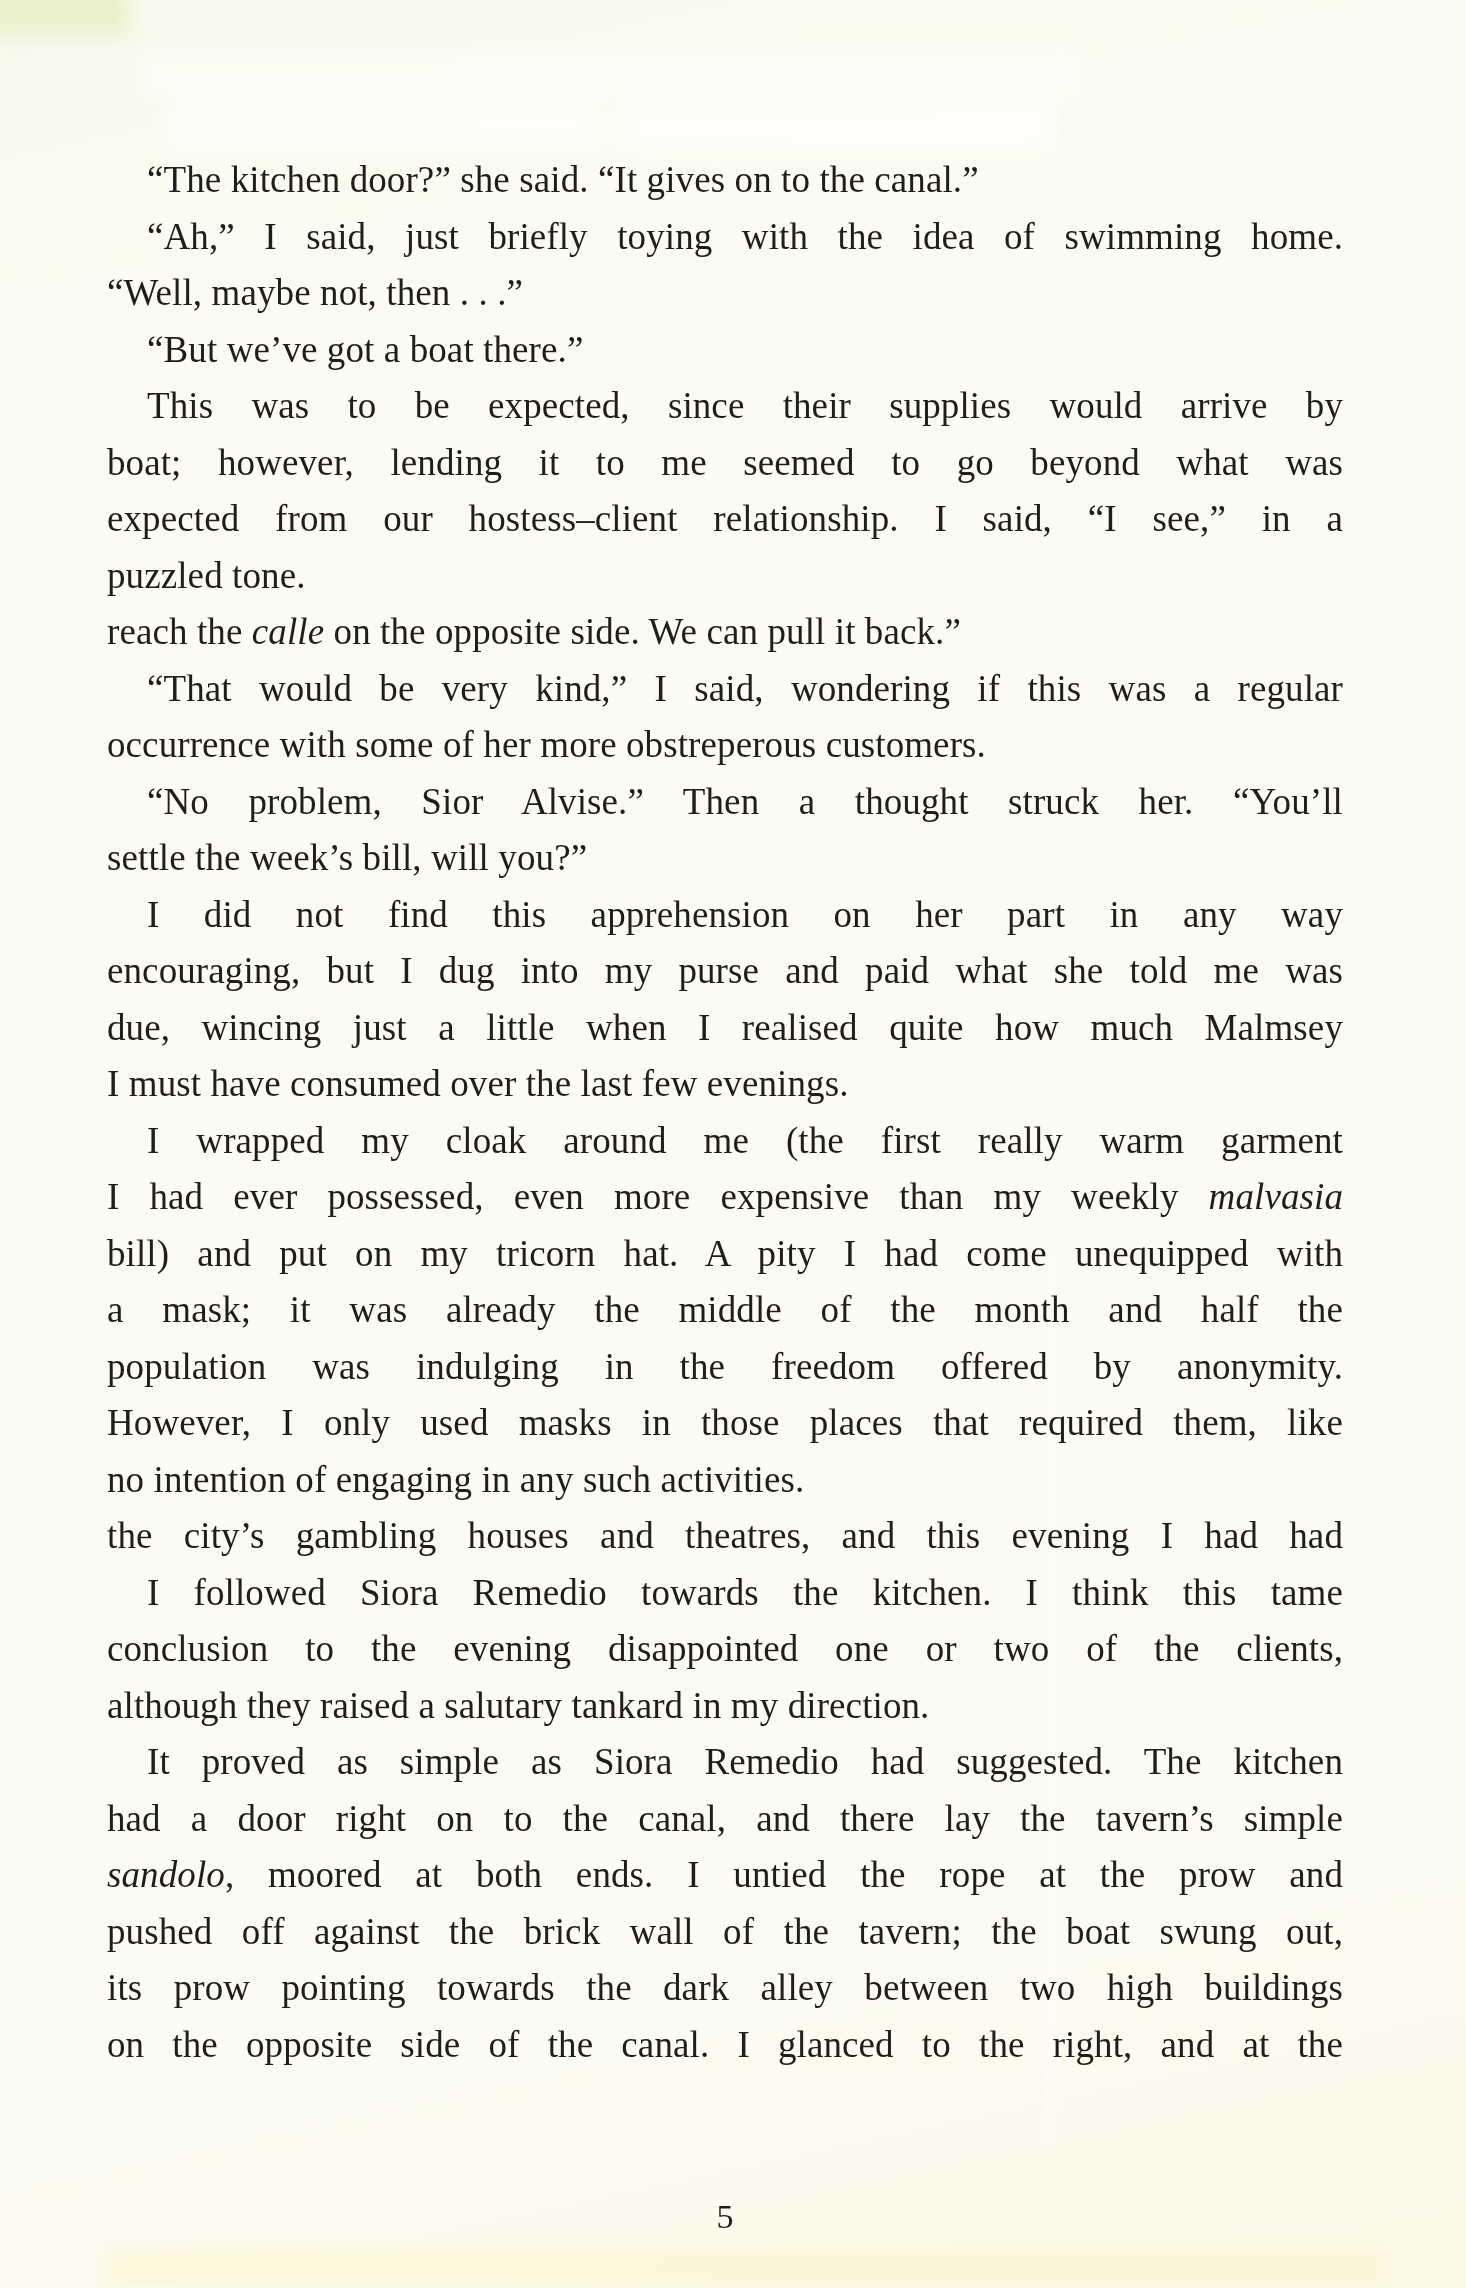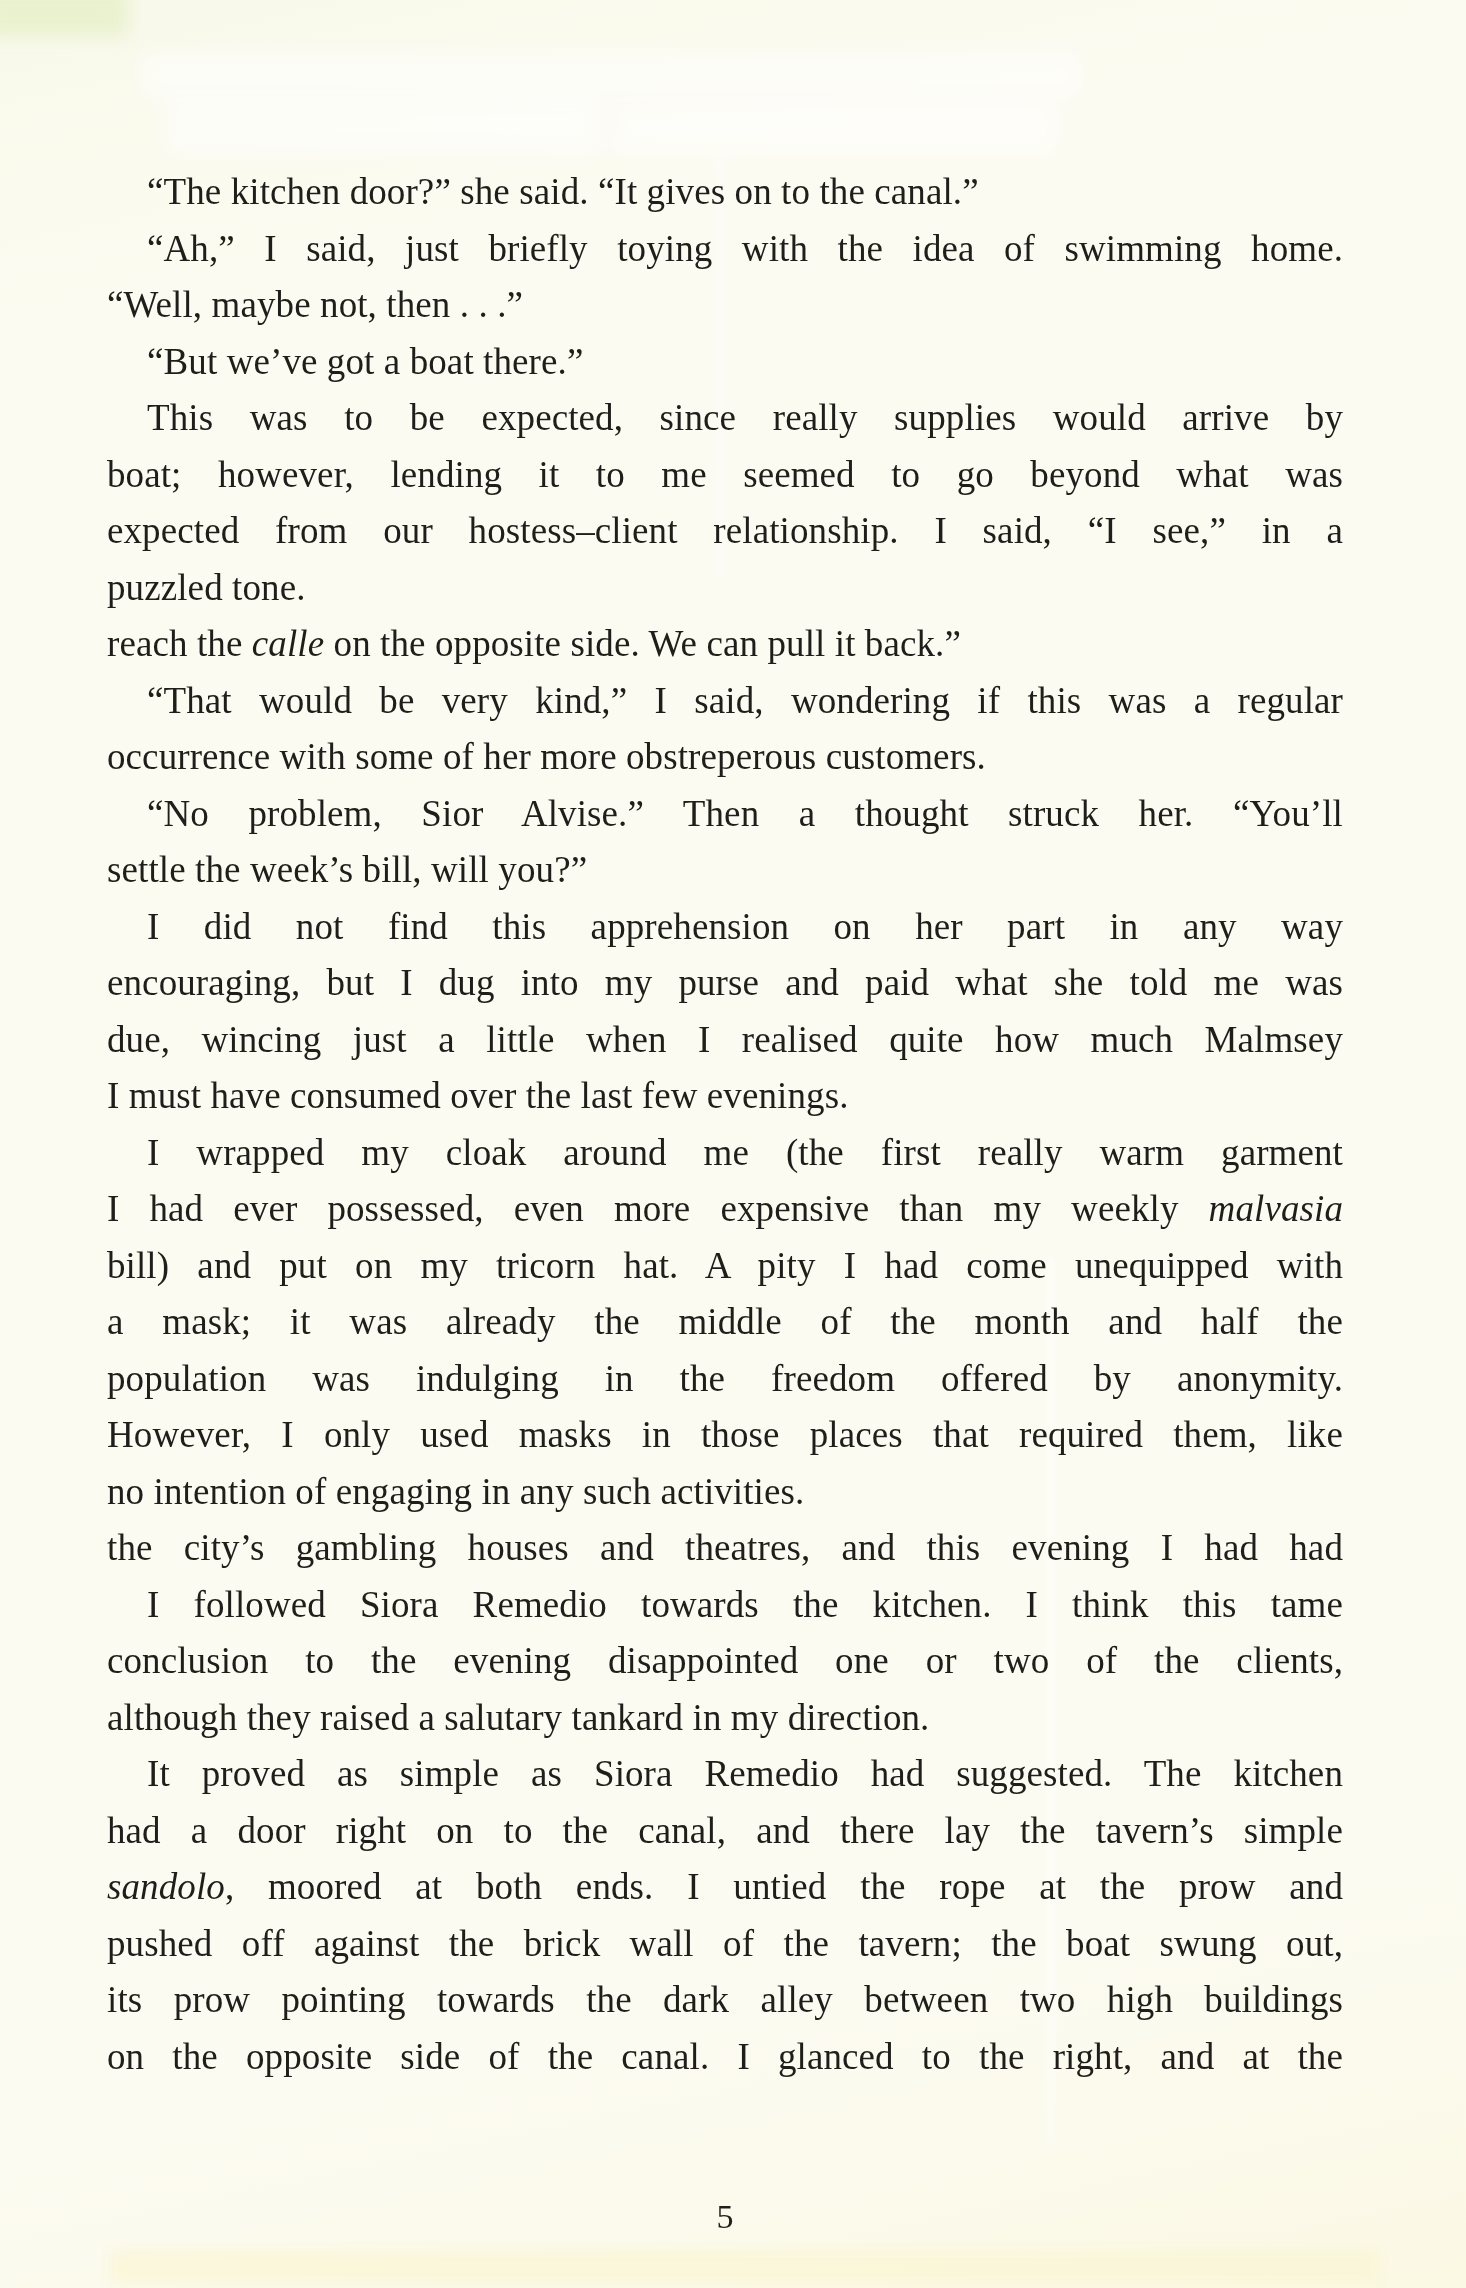--- a/index.html
+++ b/index.html
@@ -30,21 +30,21 @@
   .ghost-blot-1 { left: 165px; top: 92px;  width: 440px; height: 62px; background: rgba(255,255,255,0.6);  filter: blur(11px); }
   .ghost-blot-2 { left: 612px; top: 98px;  width: 445px; height: 56px; background: rgba(255,255,255,0.6);  filter: blur(11px); }
   .corner-tinge { left: -12px; top: -12px; width: 140px; height: 48px; background: rgba(210,228,160,0.38); filter: blur(9px); }
   .crease-mid   { left: 716px; top: 150px; width: 7px;  height: 430px; background: rgba(255,255,255,0.45); filter: blur(4px); }
   .crease-right { left: 1046px; top: 1255px; width: 9px; height: 890px; background: rgba(255,255,255,0.5); filter: blur(4px); }
   .bottom-ghosts{ left: 110px; top: 2250px; width: 1270px; height: 34px; background: rgba(250,245,212,0.75); filter: blur(7px); }
 
   .text-block {
     position: absolute;
     left: 107px;
-    top: 164px;
+    top: 152px;
     width: 1236px;
     font-size: 37px;
     line-height: 56.5px;
     letter-spacing: 0.1px;
   }
   .line {
     text-align: left;
     white-space: normal;
   }
   .line.just {
@@ -80,21 +80,21 @@
   <div class="artifact corner-tinge"></div>
   <div class="artifact crease-mid"></div>
   <div class="artifact crease-right"></div>
   <div class="artifact bottom-ghosts"></div>
 
   <div class="text-block">
       <div class="line indent"><span>“The kitchen door?” she said. “It gives on to the canal.”</span></div>
       <div class="line just indent"><span>“Ah,” I said, just briefly toying with the idea of swimming home.</span></div>
       <div class="line"><span>“Well, maybe not, then . . .”</span></div>
       <div class="line indent"><span>“But we’ve got a boat there.”</span></div>
-      <div class="line just indent"><span>This was to be expected, since really supplies would arrive by</span></div>
+      <div class="line just indent"><span>This was to be expected, since their supplies would arrive by</span></div>
       <div class="line just"><span>boat; however, lending it to me seemed to go beyond what was</span></div>
       <div class="line just"><span>expected from our hostess–client relationship. I said, “I see,” in a</span></div>
       <div class="line"><span>puzzled tone.</span></div>
       <div class="line"><span>reach the </span><i>calle</i><span> on the opposite side. We can pull it back.”</span></div>
       <div class="line just indent"><span>“That would be very kind,” I said, wondering if this was a regular</span></div>
       <div class="line"><span>occurrence with some of her more obstreperous customers.</span></div>
       <div class="line just indent"><span>“No problem, Sior Alvise.” Then a thought struck her. “You’ll</span></div>
       <div class="line"><span>settle the week’s bill, will you?”</span></div>
       <div class="line just indent"><span>I did not find this apprehension on her part in any way</span></div>
       <div class="line just"><span>encouraging, but I dug into my purse and paid what she told me was</span></div>

